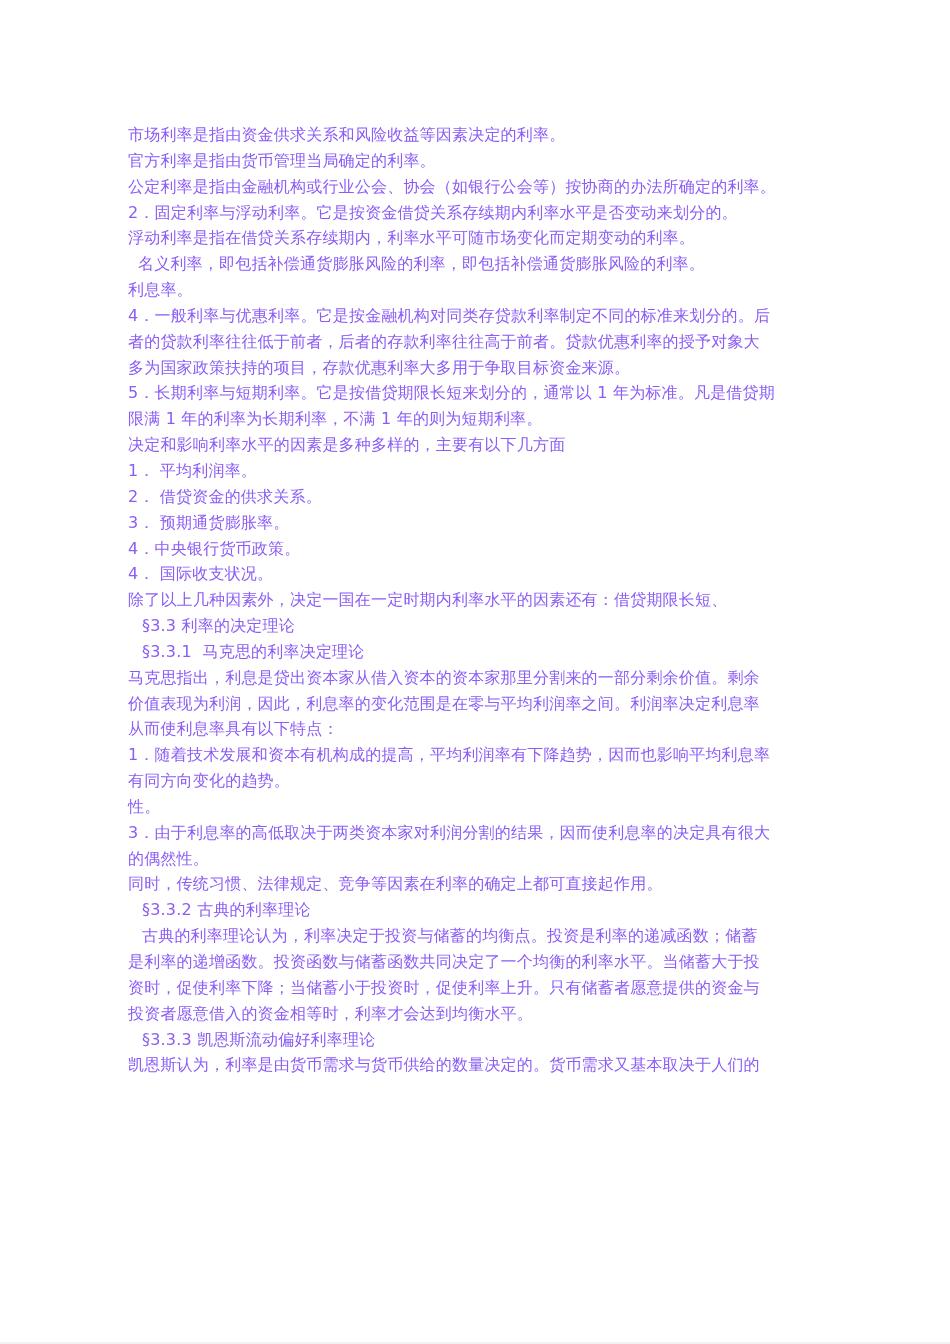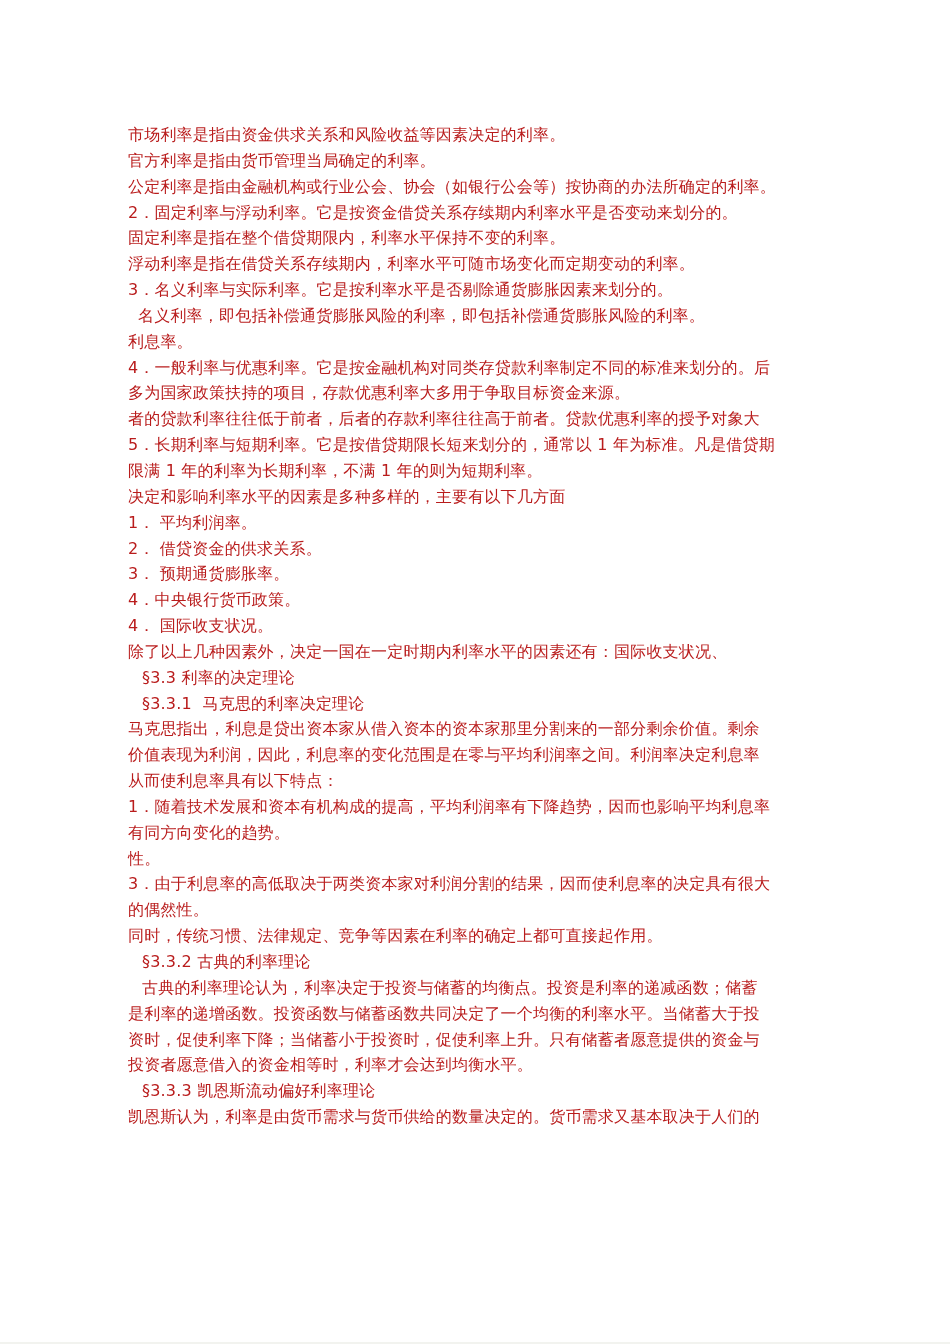--- a/index.html
+++ b/index.html
@@ -25,21 +25,21 @@
   .content {
     position: absolute;
     left: 128px;
     top: 122px;
     width: 700px;
   }
   .ln {
     font-size: 16px;
     line-height: 25.85px;
     height: 25.85px;
-    color: #b91c1c;
+    color: #8b5cf6;
     white-space: pre;
     letter-spacing: 0.2px;
   }
   
   .ind-a { padding-left: 10px; }
   .ind-b { padding-left: 17px; }
   
   .ind-h { padding-left: 14px; }
   .page-edge-bottom {
     position: absolute;
@@ -52,37 +52,35 @@
 </style>
 </head>
 <body>
 
 <div class="page">
   <div class="content">
     <div class="ln">市场利率是指由资金供求关系和风险收益等因素决定的利率。</div>
     <div class="ln">官方利率是指由货币管理当局确定的利率。</div>
     <div class="ln">公定利率是指由金融机构或行业公会、协会（如银行公会等）按协商的办法所确定的利率。</div>
     <div class="ln">2．固定利率与浮动利率。它是按资金借贷关系存续期内利率水平是否变动来划分的。</div>
-    <div class="ln">固定利率是指在整个借贷期限内，利率水平保持不变的利率。</div>
     <div class="ln">浮动利率是指在借贷关系存续期内，利率水平可随市场变化而定期变动的利率。</div>
-    <div class="ln">3．名义利率与实际利率。它是按利率水平是否剔除通货膨胀因素来划分的。</div>
     <div class="ln ind-a">名义利率，即包括补偿通货膨胀风险的利率，即包括补偿通货膨胀风险的利率。</div>
     <div class="ln">利息率。</div>
     <div class="ln">4．一般利率与优惠利率。它是按金融机构对同类存贷款利率制定不同的标准来划分的。后</div>
+    <div class="ln">者的贷款利率往往低于前者，后者的存款利率往往高于前者。贷款优惠利率的授予对象大</div>
     <div class="ln">多为国家政策扶持的项目，存款优惠利率大多用于争取目标资金来源。</div>
-    <div class="ln">者的贷款利率往往低于前者，后者的存款利率往往高于前者。贷款优惠利率的授予对象大</div>
     <div class="ln">5．长期利率与短期利率。它是按借贷期限长短来划分的，通常以 1 年为标准。凡是借贷期</div>
     <div class="ln">限满 1 年的利率为长期利率，不满 1 年的则为短期利率。</div>
     <div class="ln">决定和影响利率水平的因素是多种多样的，主要有以下几方面</div>
     <div class="ln">1． 平均利润率。</div>
     <div class="ln">2． 借贷资金的供求关系。</div>
     <div class="ln">3． 预期通货膨胀率。</div>
     <div class="ln">4．中央银行货币政策。</div>
     <div class="ln">4． 国际收支状况。</div>
-    <div class="ln">除了以上几种因素外，决定一国在一定时期内利率水平的因素还有：国际收支状况、</div>
+    <div class="ln">除了以上几种因素外，决定一国在一定时期内利率水平的因素还有：借贷期限长短、</div>
     <div class="ln ind-h">§3.3 利率的决定理论</div>
     <div class="ln ind-h">§3.3.1  马克思的利率决定理论</div>
     <div class="ln">马克思指出，利息是贷出资本家从借入资本的资本家那里分割来的一部分剩余价值。剩余</div>
     <div class="ln">价值表现为利润，因此，利息率的变化范围是在零与平均利润率之间。利润率决定利息率</div>
     <div class="ln">从而使利息率具有以下特点：</div>
     <div class="ln">1．随着技术发展和资本有机构成的提高，平均利润率有下降趋势，因而也影响平均利息率</div>
     <div class="ln">有同方向变化的趋势。</div>
     <div class="ln">性。</div>
     <div class="ln">3．由于利息率的高低取决于两类资本家对利润分割的结果，因而使利息率的决定具有很大</div>
     <div class="ln">的偶然性。</div>

